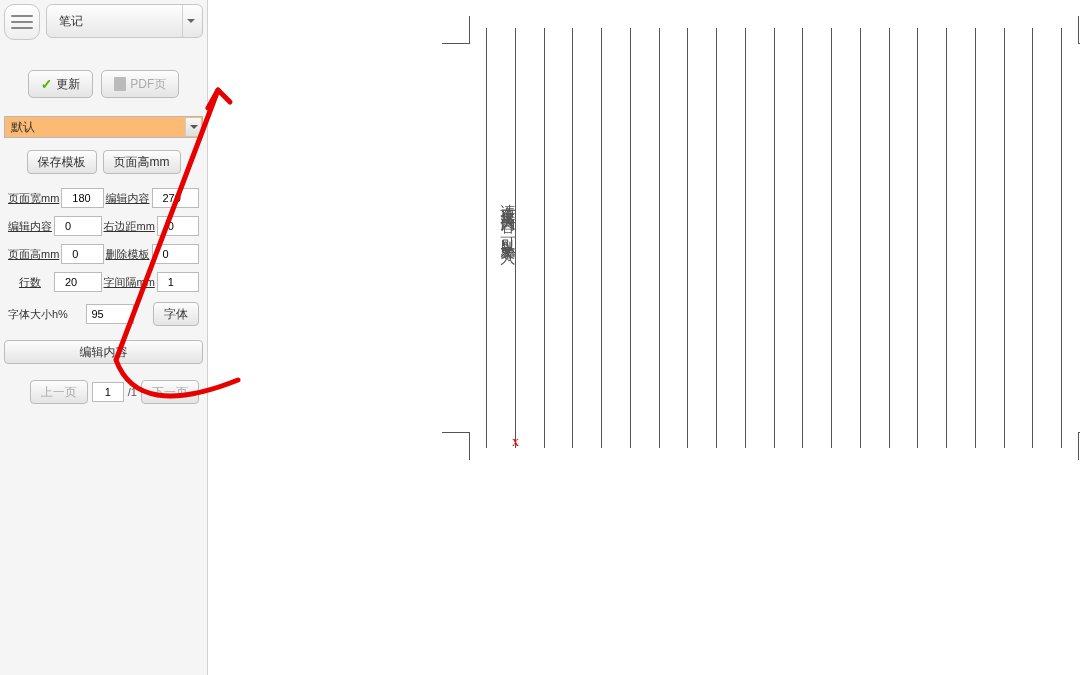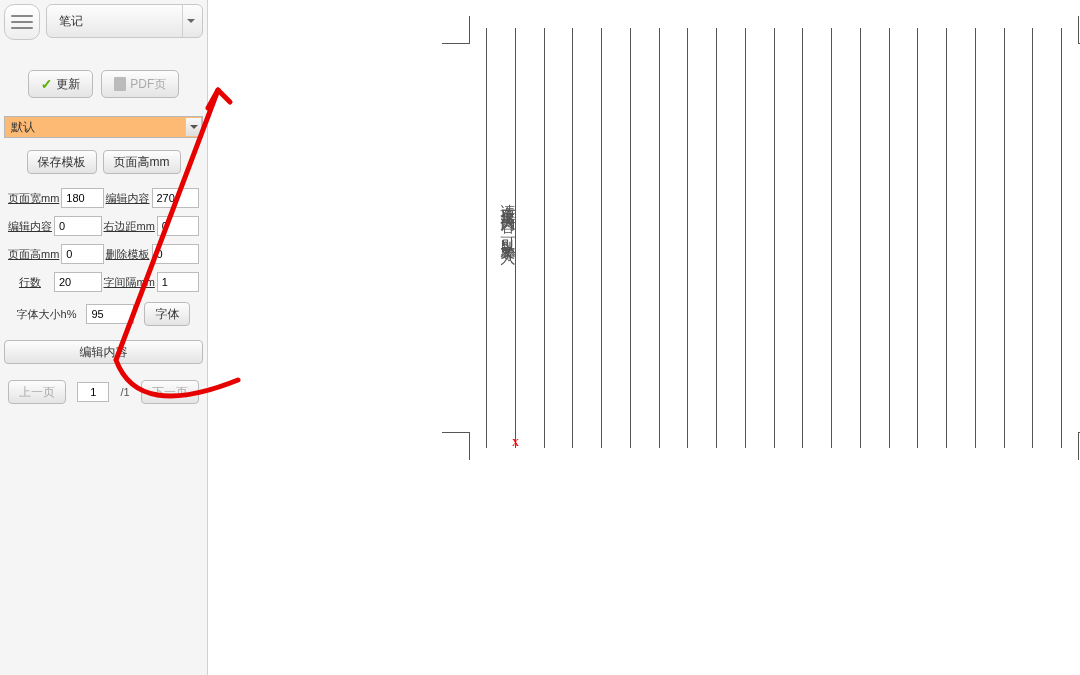--- a/index.html
+++ b/index.html
@@ -16,29 +16,29 @@
 .btn.disabled { color: #aaa; cursor: default; }
 .check-icon { color: #5cb000; font-weight: bold; font-size: 14px; }
 .doc-icon { width: 12px; height: 14px; background: #bbb; border-radius: 1px; display: inline-block; }
 .template-select { margin: 2px 4px; height: 22px; border: 1px solid #b8b8b8; background: #fdba74; display: flex; align-items: center; padding: 0 6px; position: relative; cursor: pointer; }
 .template-select .dd2 { position: absolute; right: 1px; top: 1px; bottom: 1px; width: 16px; background: linear-gradient(#f8f8f8,#ddd); border-left: 1px solid #ccc; display: flex; align-items: center; justify-content: center; }
 .template-select .dd2::after { content: ""; border: 4px solid transparent; border-top-color: #555; margin-top: 4px; }
 .btn-row { display: flex; gap: 6px; justify-content: center; padding: 10px 8px; }
 .btn-sm { height: 24px; padding: 0 10px; border: 1px solid #bbb; border-radius: 4px; background: linear-gradient(#fdfdfd,#e4e4e4); cursor: pointer; font-size: 12px; display: flex; align-items: center; }
 .form-row { display: flex; align-items: center; padding: 4px 8px; gap: 2px; }
 .form-row label { font-size: 11px; color: #333; text-align: center; white-space: nowrap; text-decoration: underline; }
-.form-row input { height: 20px; border: 1px solid #bbb; padding: 0 4px; font-size: 11px; }
+.form-row input { height: 20px; border: 1px solid #bbb; padding: 0 10px; font-size: 11px; }
 .form-row .half { display: flex; align-items: center; gap: 2px; width: 50%; }
 .form-row .half label { flex: 0 0 44px; }
 .form-row .half input { width: 44px; flex: 1 1 auto; min-width: 0; }
-.font-row { display: flex; align-items: center; justify-content: center; padding: 6px 8px; gap: 10px; }
+.font-row { display: flex; align-items: center; justify-content: space-between; padding: 6px 8px; gap: 10px; }
 .font-row label { font-size: 11px; }
 .font-row input { width: 48px; height: 20px; border: 1px solid #bbb; padding: 0 4px; font-size: 11px; }
 .edit-btn { margin: 8px 4px; height: 24px; border: 1px solid #bbb; border-radius: 4px; background: linear-gradient(#fdfdfd,#e4e4e4); display: flex; align-items: center; justify-content: center; cursor: pointer; font-size: 12px; }
-.pager { display: flex; align-items: center; justify-content: space-between; gap: 4px; padding: 8px; }
+.pager { display: flex; align-items: center; justify-content: flex-end; gap: 4px; padding: 8px; }
 .pager .btn-sm { color: #aaa; }
 .pager input { width: 32px; height: 20px; border: 1px solid #bbb; text-align: center; font-size: 11px; }
 .pager .total { font-size: 11px; color: #555; }
 .canvas { flex: 1; position: relative; background: #fff; }
 .page-frame { position: absolute; left: 236px; top: 18px; width: 660px; height: 440px; }
 .crop-tl, .crop-tr, .crop-bl, .crop-br { position: absolute; width: 28px; height: 28px; }
 .crop-tl { left: -2px; top: -2px; border-right: 1px solid #555; border-bottom: 1px solid #555; }
 .crop-tr { right: -2px; top: -2px; border-left: 1px solid #555; border-bottom: 1px solid #555; }
 .crop-bl { left: -2px; bottom: -2px; border-right: 1px solid #555; border-top: 1px solid #555; }
 .crop-br { right: -2px; bottom: -2px; border-left: 1px solid #555; border-top: 1px solid #555; }

